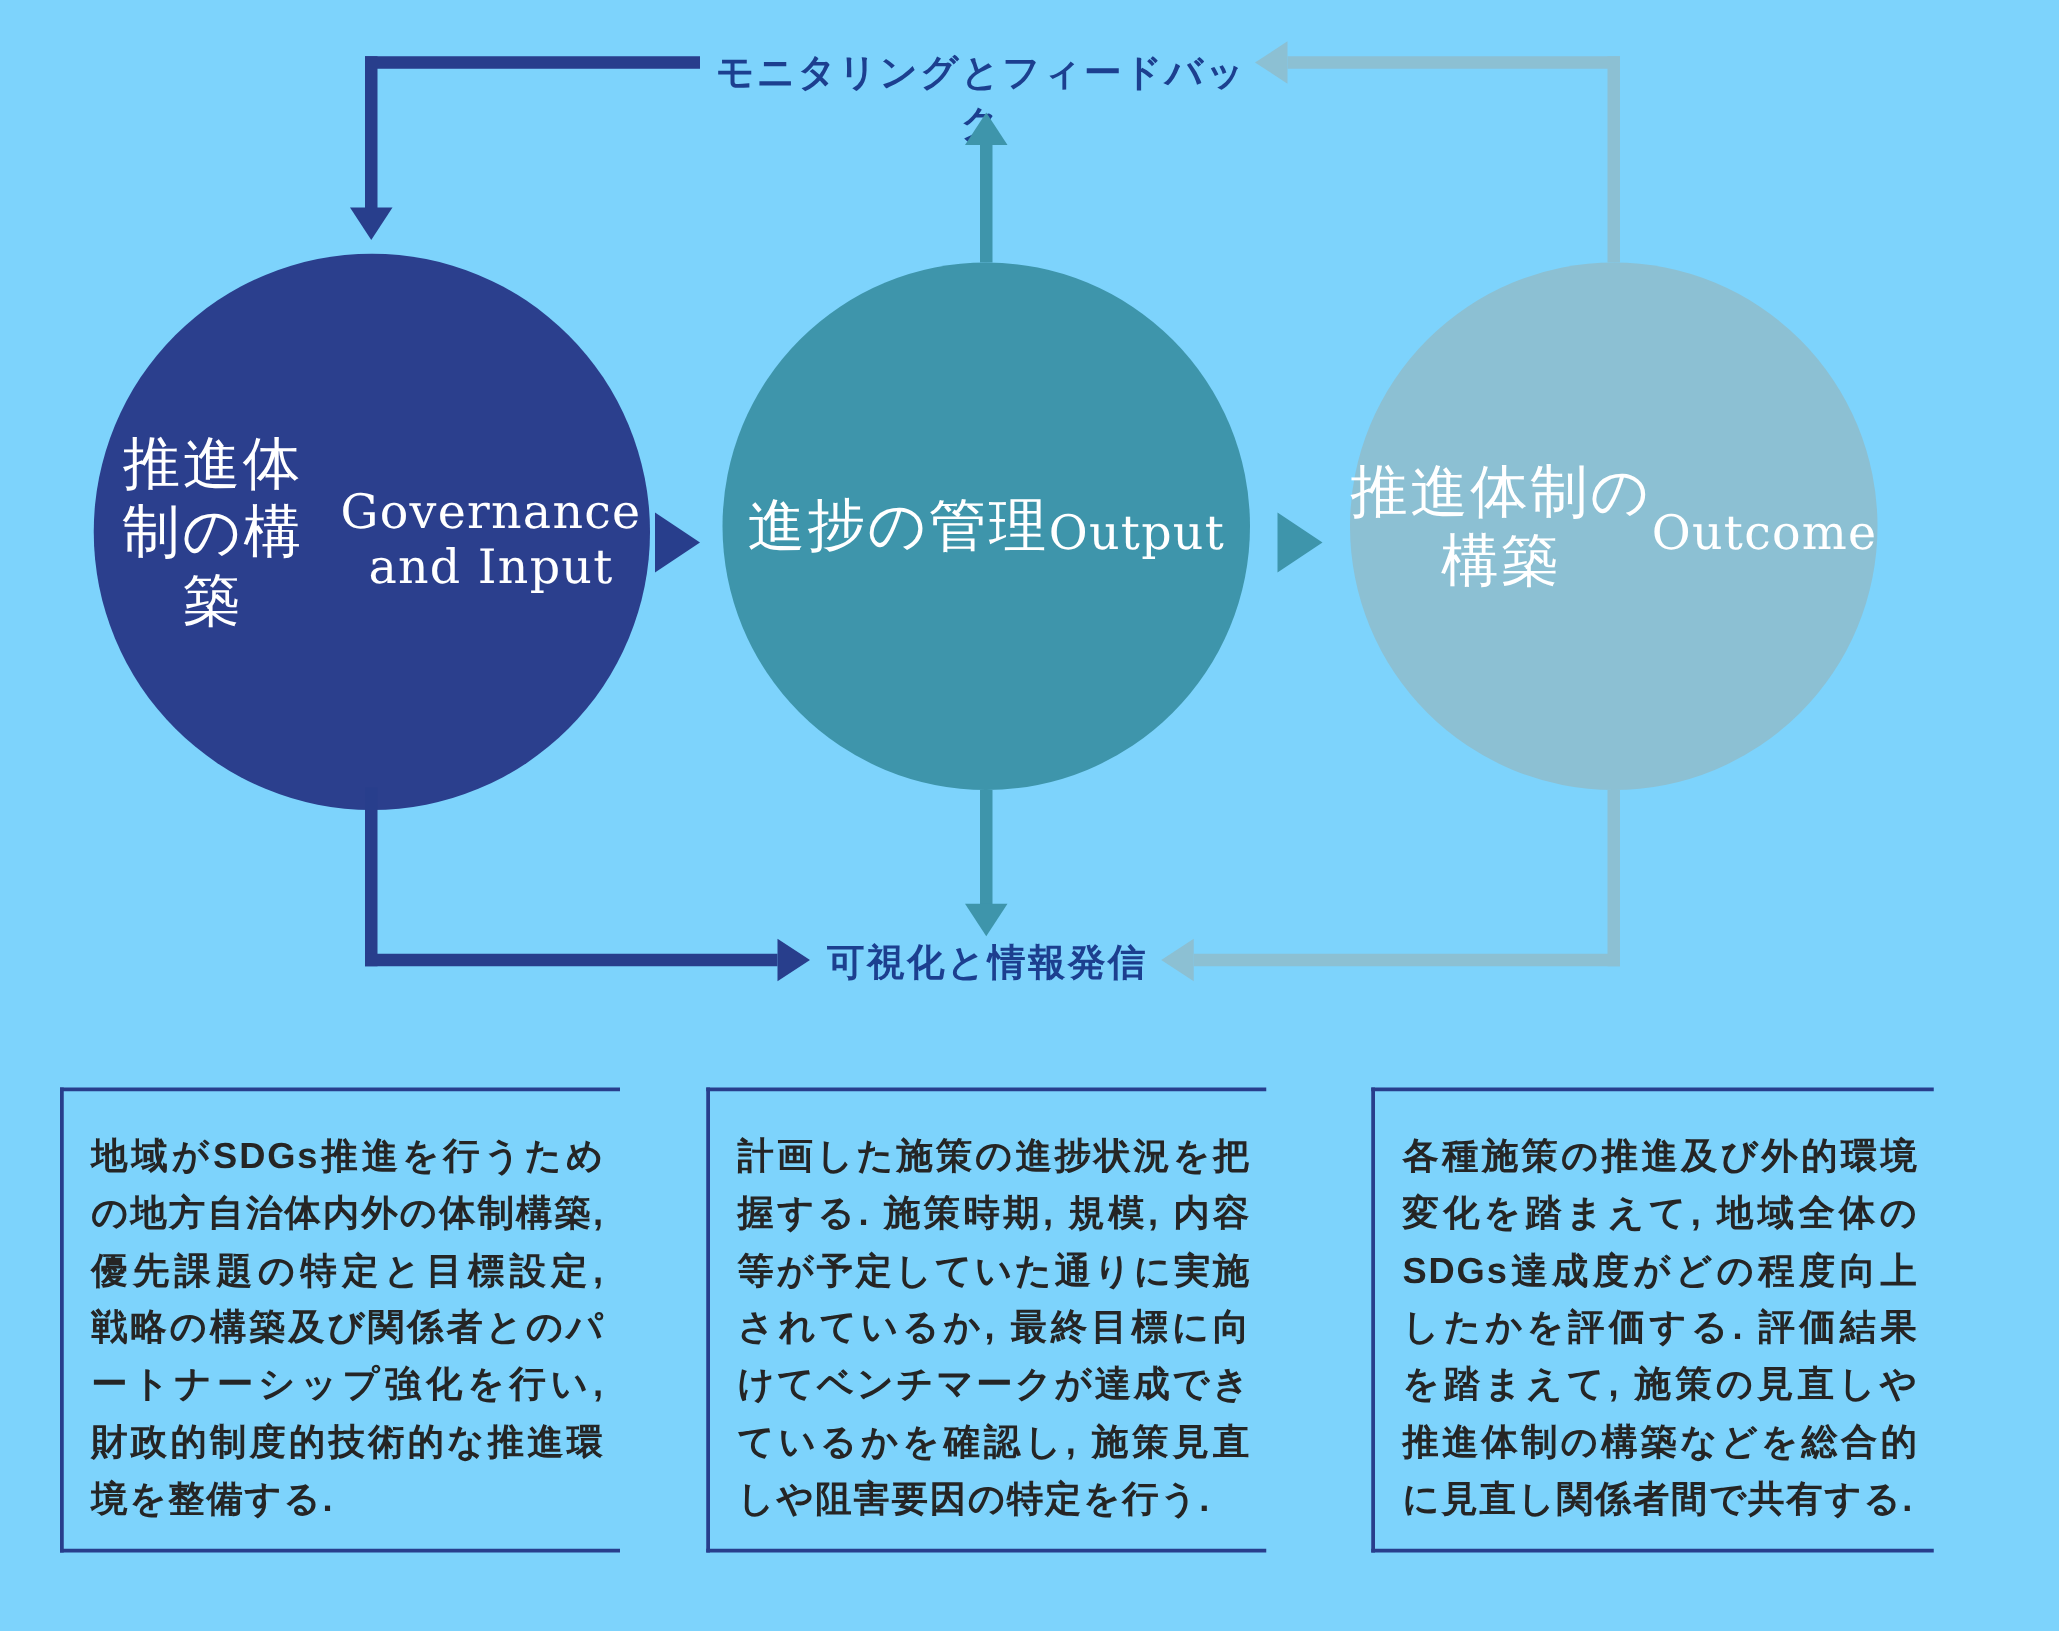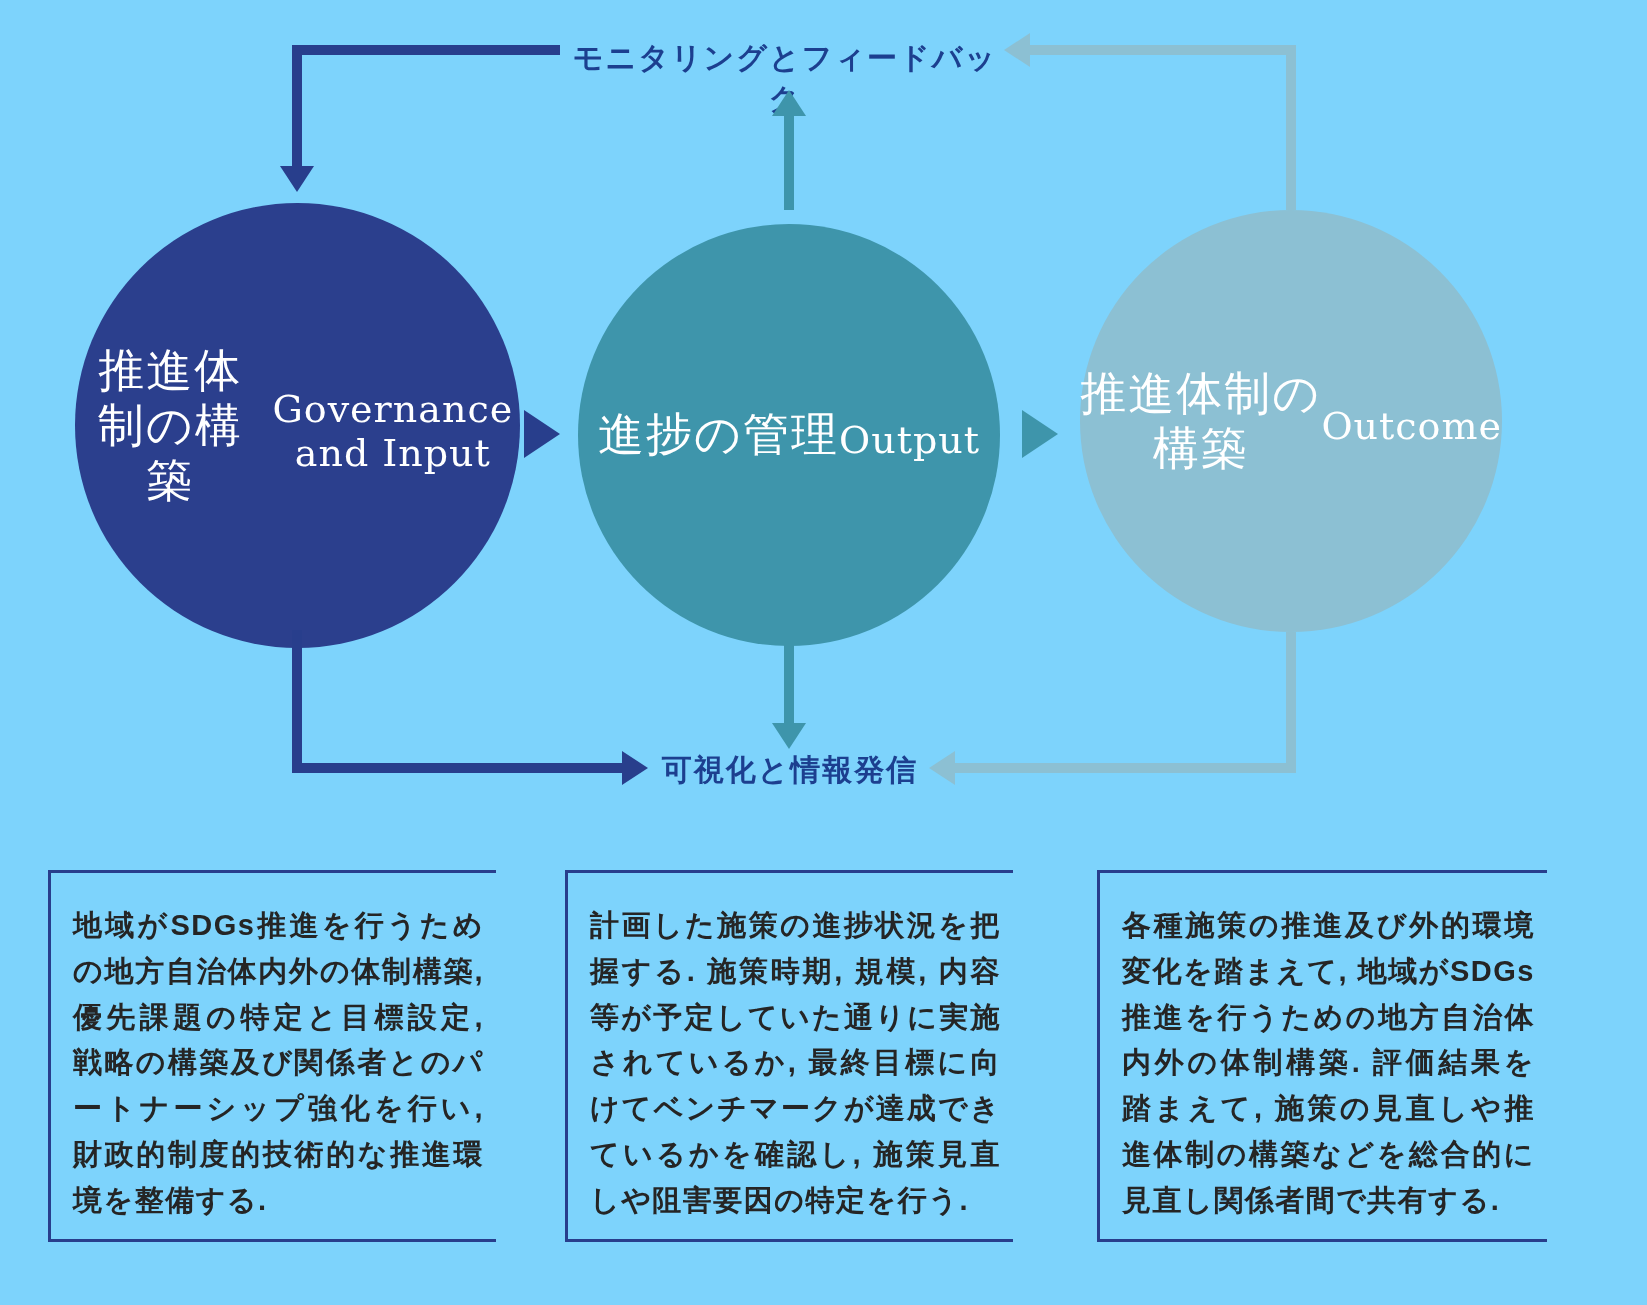--- a/index.html
+++ b/index.html
@@ -29,21 +29,21 @@
 
   .circle{
     position:absolute;border-radius:50%;
     display:flex;flex-direction:row;align-items:center;justify-content:center;
     color:#ffffff;text-align:center;
     font-family:"DejaVu Serif","Liberation Serif",serif;
   }
   .circle .title{font-size:46px;letter-spacing:2px;line-height:1.2;}
   .circle .subtitle{font-size:38px;margin-top:10px;letter-spacing:1px;}
   .circle1{background:var(--color-circle1,#2b3f8d);left:75px;top:203px;width:445px;height:445px;}
-  .circle2{background:var(--color-circle2,#3e95ab);left:578px;top:224px;width:422px;height:422px;}
+  .circle2{background:var(--color-circle2,#3e95ab);left:578px;top:210px;width:422px;height:422px;}
   .circle3{background:var(--color-circle3,#8cc0d3);left:1080px;top:210px;width:422px;height:422px;}
 
   .flow-label{
     position:absolute;
     font-weight:bold;font-size:30px;letter-spacing:2px;
     color:var(--color-label,#1c3f8f);
     text-align:center;
   }
   .top-label{left:565px;top:38px;width:440px;}
   .bottom-label{left:660px;top:750px;width:260px;}
@@ -111,16 +111,16 @@
   <div class="seg lblue" style="left:955px;top:763px;width:341px;height:10px;"></div>
   <div class="ah left lblue" style="left:929px;top:751px;"></div>
 
   <div class="desc-box box1">
     <div class="desc-text">地域がSDGs推進を行うための地方自治体内外の体制構築, 優先課題の特定と目標設定, 戦略の構築及び関係者とのパートナーシップ強化を行い, 財政的制度的技術的な推進環境を整備する.</div>
   </div>
   <div class="desc-box box2">
     <div class="desc-text">計画した施策の進捗状況を把握する. 施策時期, 規模, 内容等が予定していた通りに実施されているか, 最終目標に向けてベンチマークが達成できているかを確認し, 施策見直しや阻害要因の特定を行う.</div>
   </div>
   <div class="desc-box box3">
-    <div class="desc-text">各種施策の推進及び外的環境変化を踏まえて, 地域がSDGs推進を行うための地方自治体内外の体制構築. 評価結果を踏まえて, 施策の見直しや推進体制の構築などを総合的に見直し関係者間で共有する.</div>
+    <div class="desc-text">各種施策の推進及び外的環境変化を踏まえて, 地域全体のSDGs達成度がどの程度向上したかを評価する. 評価結果を踏まえて, 施策の見直しや推進体制の構築などを総合的に見直し関係者間で共有する.</div>
   </div>
 
 </div>
 
 </body></html>

